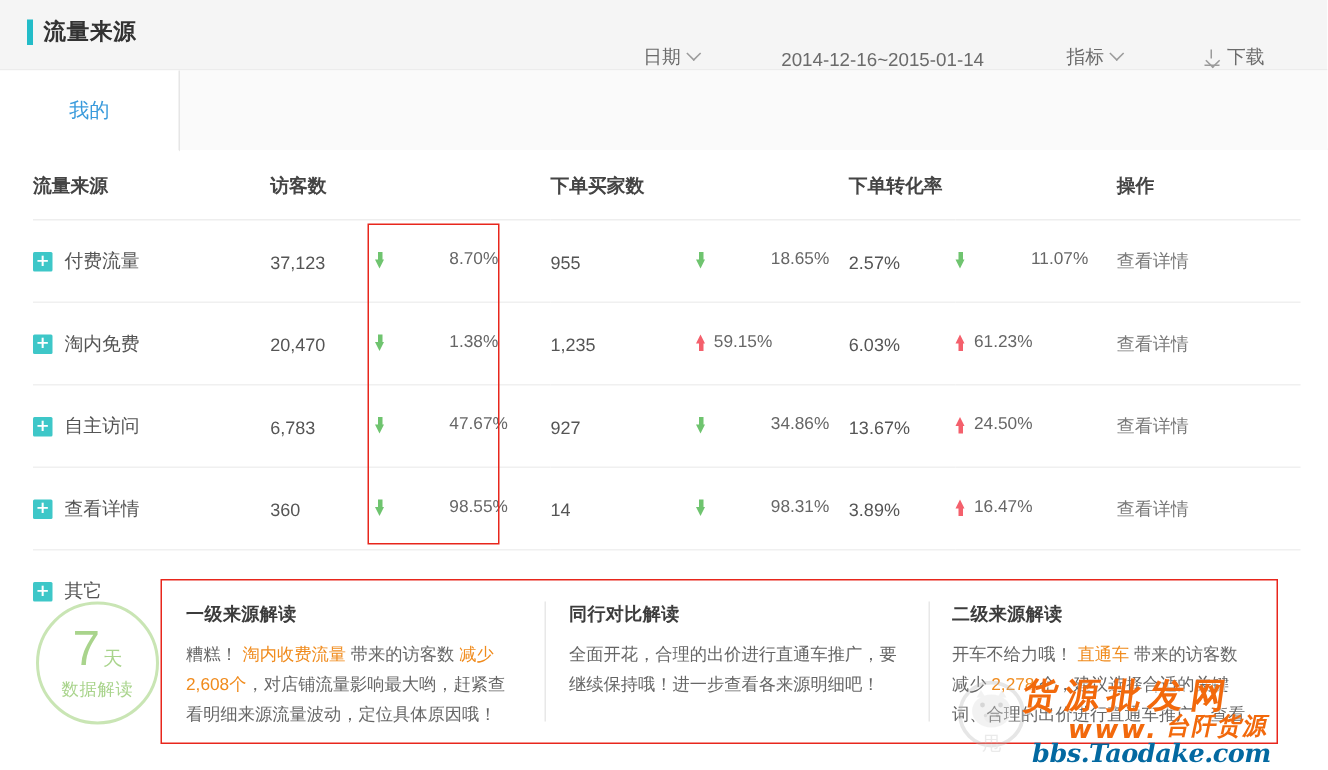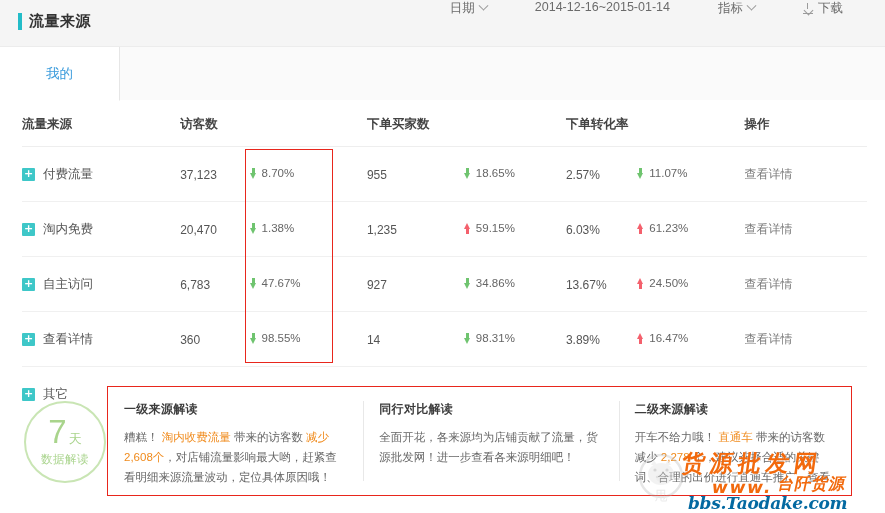--- a/index.html
+++ b/index.html
@@ -22,21 +22,21 @@
     display: flex; align-items: center;
   }
   .title-bar {
     width: 4px; height: 17px; background: #23bcc8; margin-right: 7px;
   }
   .page-title {
     font-size: 15px; color: #333; font-weight: bold; letter-spacing: .5px;
   }
   .hdr-controls {
     position: absolute; right: 20px; top: 0; height: 47px;
-    display: flex; align-items: flex-start; gap: 4px;
+    display: flex; align-items: flex-end; gap: 11px;
     font-size: 12.5px; color: #6b6b6b;
   }
   .hdr-item { display: flex; align-items: center; padding: 0 22px; cursor: pointer; white-space: nowrap; }
   .caret {
     display: inline-block; margin-left: 5px; width: 7px; height: 7px;
     border-right: 1px solid #9b9b9b; border-bottom: 1px solid #9b9b9b;
     transform: rotate(45deg) translate(-2px,-2px);
   }
   .dl-icon {
     display: inline-block; margin-right: 5px; position: relative;
@@ -111,21 +111,21 @@
     border-top: 6px solid #6fc46f;
   }
   .arrow.up::before {
     content: ""; position: absolute; left: 2px; bottom: 0; width: 3px; height: 6px; background: #f4606c;
   }
   .arrow.up::after {
     content: ""; position: absolute; left: 0; bottom: 5px;
     border-left: 3.5px solid transparent; border-right: 3.5px solid transparent;
     border-bottom: 6px solid #f4606c;
   }
-  .delta.down .dval { color: #666; }
+  .delta.down .dval { color: #666; margin-left: 38px; }
   .delta.up .dval { color: #666; }
   .dash { color: #999; font-size: 12px; }
   .link-detail { color: #7a7a7a; font-size: 12px; cursor: pointer; }
 
   
   .hl-col {
     position: absolute; left: 245px; top: 149px; width: 88px; height: 214px;
     border: 1.5px solid #e8261c; pointer-events: none; z-index: 5;
   }
 
@@ -385,21 +385,21 @@
       <div class="panel p1">
         <h3>一级来源解读</h3>
         <p>
           <span>糟糕！ </span><span class="em-orange">淘内收费流量</span><span> 带来的访客数 </span><span class="em-orange">减少2,608个</span><span>，对店铺流量影响最大哟，赶紧查看明细来源流量波动，定位具体原因哦！</span>
         </p>
       </div>
 
       <div class="panel p2">
         <h3>同行对比解读</h3>
         <p>
-          <span>全面开花，各来源均为店铺贡献了流量，货源批发网！进一步查看各来源明细吧！</span>
+          <span>全面开花，合理的出价进行直通车推广，要继续保持哦！进一步查看各来源明细吧！</span>
         </p>
       </div>
 
       <div class="panel p3">
         <h3>二级来源解读</h3>
         <p>
           <span>开车不给力哦！ </span><span class="em-orange">直通车</span><span> 带来的访客数减少 </span><span class="em-orange">2,278</span><span> 个，建议选择合适的关键词、合理的出价进行直通车推广。查看</span>
         </p>
       </div>
 

